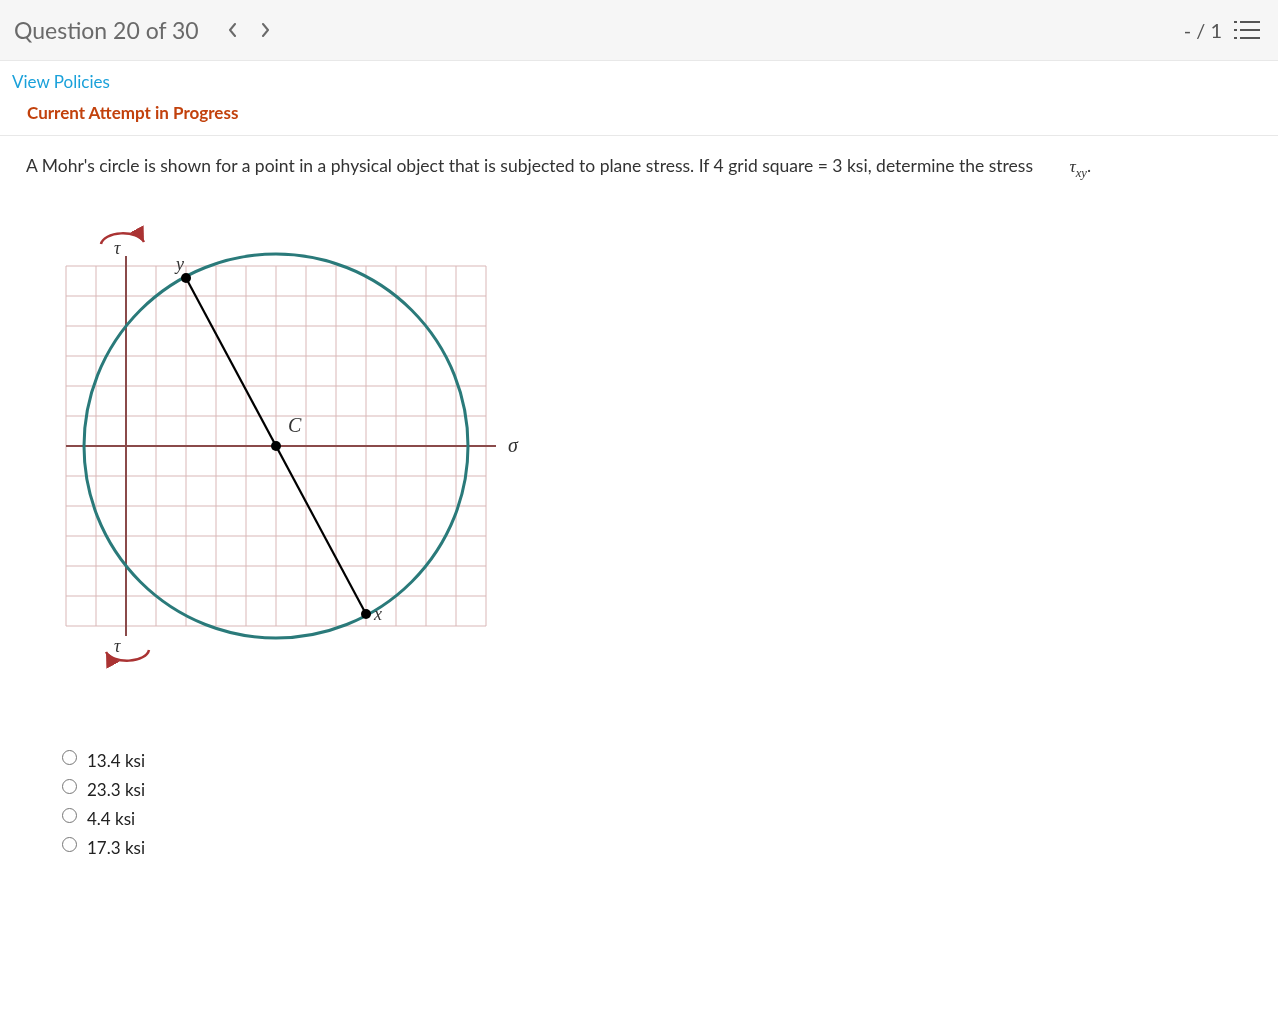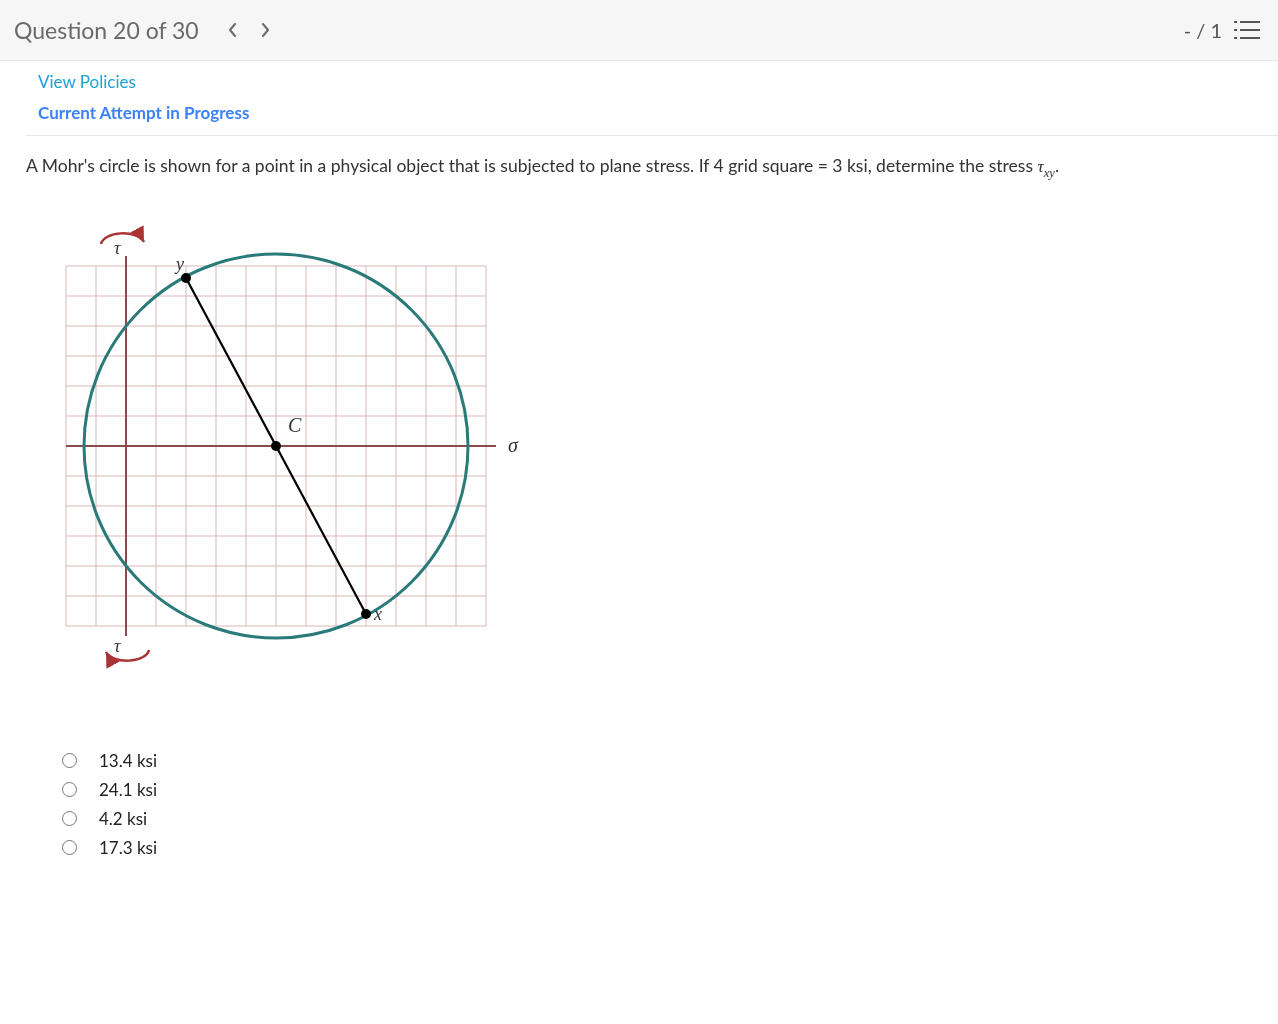--- a/index.html
+++ b/index.html
@@ -28,44 +28,44 @@
     width: 32px; height: 32px;
     display: inline-flex; align-items: center; justify-content: center;
     color: #6a6a6a; font-size: 16px; cursor: pointer;
     background: transparent; border: none;
   }
   .header-right { display: flex; align-items: center; gap: 18px; }
   .score { color: #555; font-size: 20px; }
   .menu-icon { width: 20px; height: 18px; display: inline-flex; flex-direction: column; justify-content: space-between; cursor: pointer; }
   .menu-icon span { display: block; height: 2px; background: #555; width: 100%; position: relative; }
   .menu-icon span::before { content:""; position:absolute; left:-6px; top:0; width:3px; height:2px; background:#555; }
-  .sub-header { padding: 0; margin-left: 26px; }
+  .sub-header { padding: 0; }
   .policies {
     color: #1aa1da;
     padding: 10px 12px 6px;
     font-size: 17px;
     cursor: pointer;
     display: inline-block;
   }
   .attempt {
     font-weight: 700;
-    color: #3b82f6;
-    padding: 4px 12px 12px;
+    color: #c2410c;
+    padding: 4px 27px 12px;
     border-bottom: 1px solid #e8e8e8;
     font-size: 17px;
   }
   .content { padding: 18px 26px; }
   .prompt { color: #333; font-size: 17.5px; line-height: 1.35; }
-  .tau { font-style: italic; font-family: "Times New Roman", serif; }
+  .tau { font-style: italic; font-family: "Times New Roman", serif; margin-left: 32px; }
   .tau sub { font-style: italic; font-size: 0.72em; }
   .figure { margin: 24px 0 10px; }
   svg.mohr { display:block; }
   .options { margin: 60px 0 0 36px; }
   .option {
-    display: flex; align-items: center; gap: 22px;
+    display: flex; align-items: flex-start; gap: 10px;
     padding: 4px 0;
     cursor: pointer;
   }
   .radio {
     width: 15px; height: 15px; border: 1.6px solid #777; border-radius: 50%;
     flex-shrink: 0;
   }
   .option-label { font-size: 17px; color: #222; }
 </style>
 </head>
@@ -170,24 +170,24 @@
     </svg>
   </div>
 
   <div class="options">
     <div class="option">
       <span class="radio"></span>
       <span class="option-label">13.4 ksi</span>
     </div>
     <div class="option">
       <span class="radio"></span>
-      <span class="option-label">24.1 ksi</span>
+      <span class="option-label">23.3 ksi</span>
     </div>
     <div class="option">
       <span class="radio"></span>
-      <span class="option-label">4.2 ksi</span>
+      <span class="option-label">4.4 ksi</span>
     </div>
     <div class="option">
       <span class="radio"></span>
       <span class="option-label">17.3 ksi</span>
     </div>
   </div>
 </div>
 
 </body></html>

